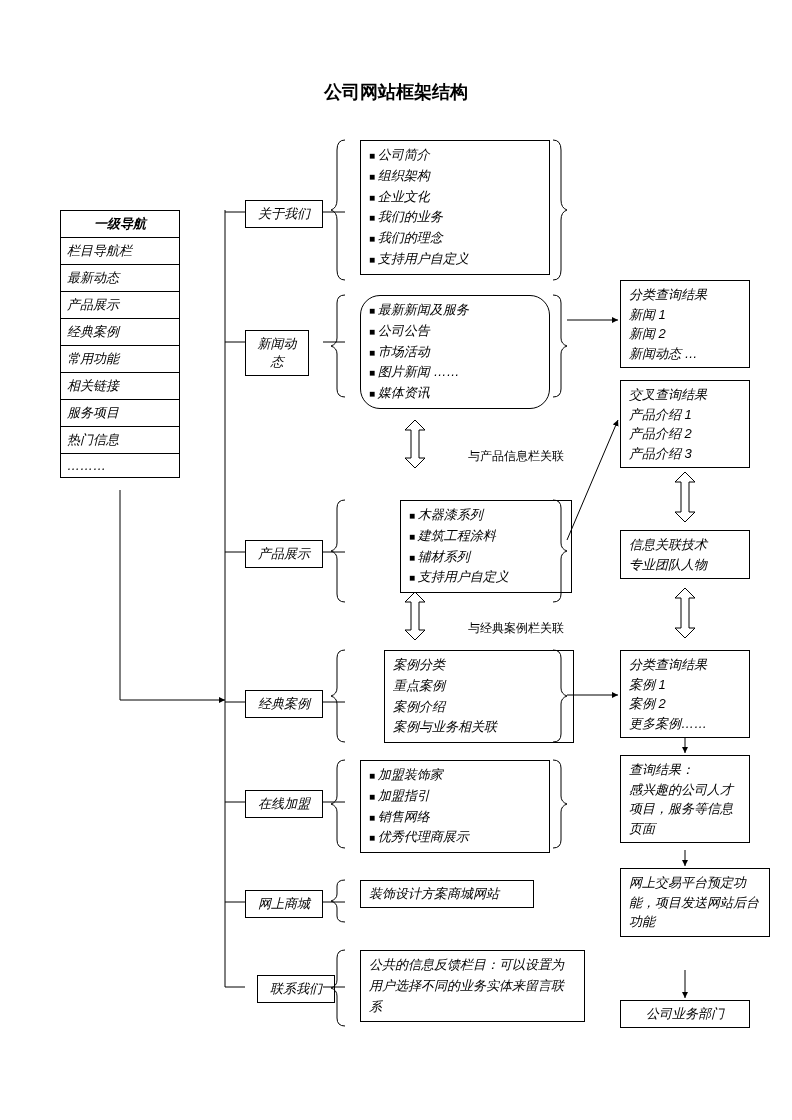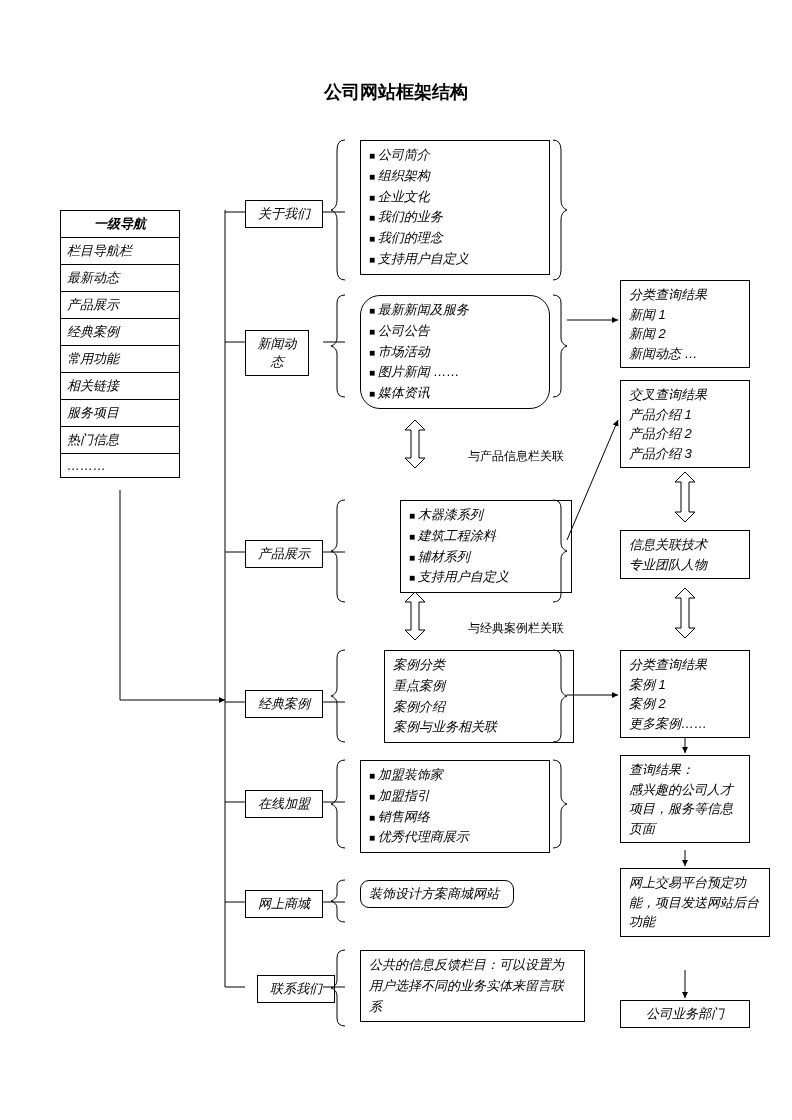--- a/index.html
+++ b/index.html
@@ -70,21 +70,21 @@
       <div>重点案例</div>
       <div>案例介绍</div>
       <div>案例与业务相关联</div>
     </div>
   <div class="box list" id="box-join" style="left:360px;top:760px;width:190px;">
       <div class="item">加盟装饰家</div>
       <div class="item">加盟指引</div>
       <div class="item">销售网络</div>
       <div class="item">优秀代理商展示</div>
     </div>
-  <div class="box" style="left:360px;top:880px;width:154px;border-radius:9px;">装饰设计方案商城网站</div>
+  <div class="box" style="left:360px;top:880px;width:174px;">装饰设计方案商城网站</div>
   <div class="box" style="left:360px;top:950px;width:225px;line-height:1.6;">公共的信息反馈栏目：可以设置为用户选择不同的业务实体来留言联系</div>
 
   <div class="note" style="left:440px;top:448px;">与产品信息栏关联</div>
   <div class="note" style="left:440px;top:620px;">与经典案例栏关联</div>
 
   <div class="box" style="left:620px;top:280px;width:130px;white-space:pre-line;line-height:1.5;">分类查询结果
 新闻 1
 新闻 2
 新闻动态 …</div>
   <div class="box" style="left:620px;top:380px;width:130px;white-space:pre-line;line-height:1.5;">交叉查询结果

